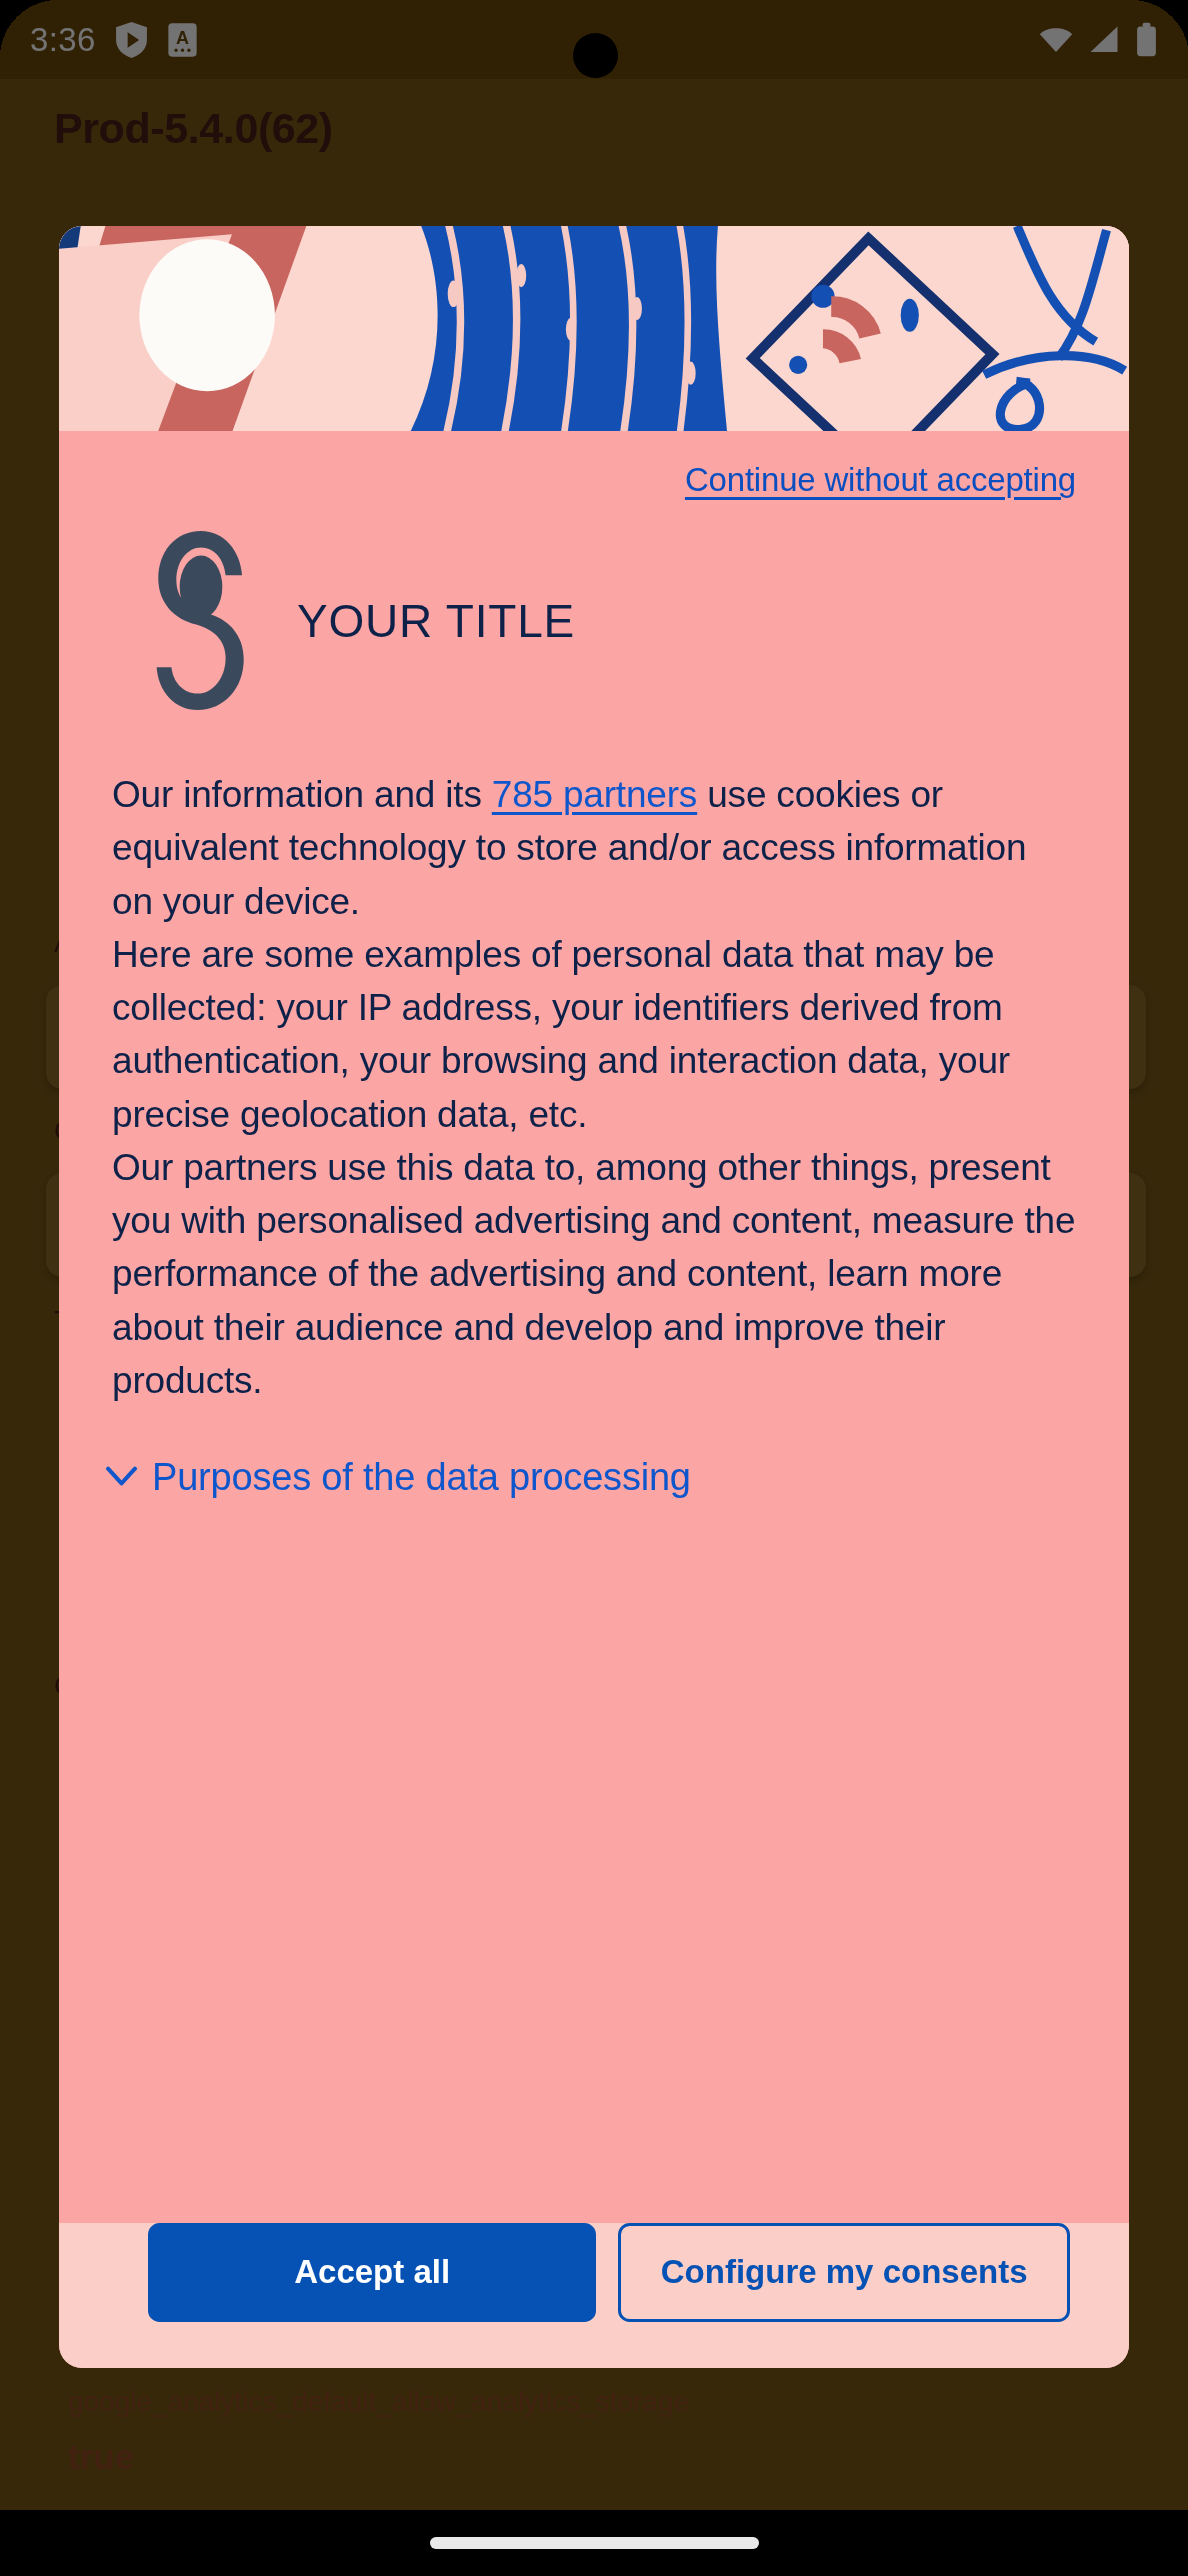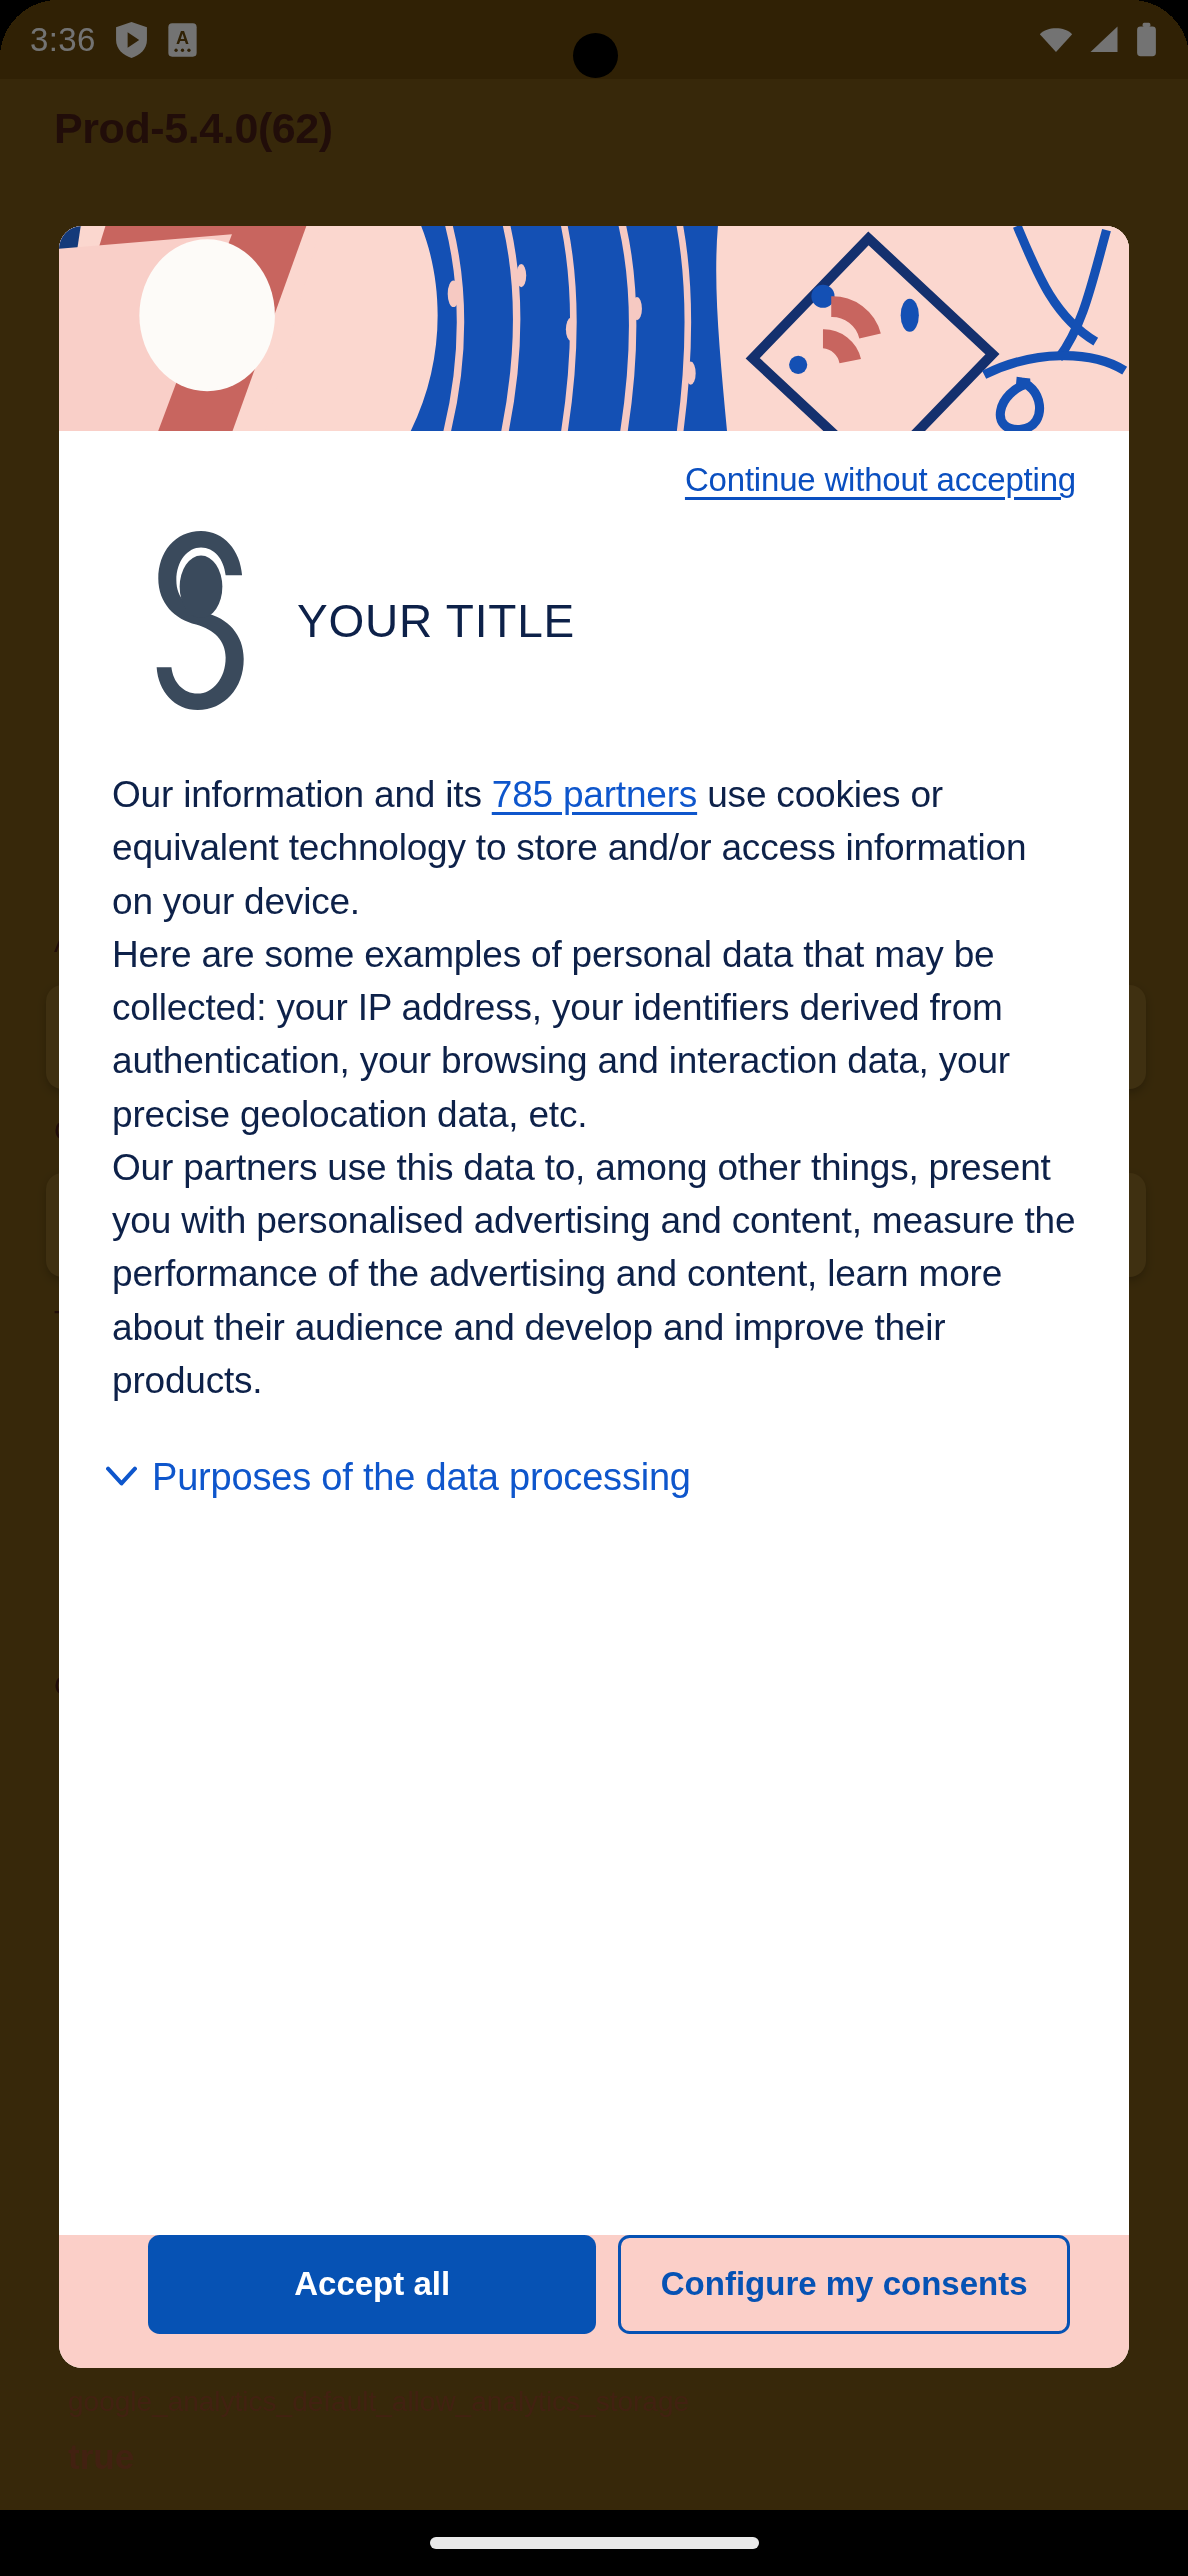--- a/index.html
+++ b/index.html
@@ -85,21 +85,21 @@
     width:1189px; height:2510px;
     background:rgba(0,0,0,0.55);
     z-index:10;
   }
 
   
   .cmp{
     position:absolute;
     left:59px; top:226px;
     width:1070px; height:2142px;
-    background:#ffffff;
+    background:#fca5a5;
     border-radius:23px;
     overflow:hidden;
     z-index:20;
     display:flex; flex-direction:column;
   }
 
   .cmp-hero{
     position:relative;
     width:100%; height:205px;
     flex:0 0 205px;
@@ -171,21 +171,21 @@
   .acc-title{
     font-size:38px;
     color:#0e56cc;
     line-height:1.28;
     letter-spacing:-0.2px;
   }
 
   .cmp-actions{
     flex:0 0 auto;
     display:flex; align-items:center; gap:22px;
-    padding:0 59px 34px 89px;
+    padding:0 59px 46px 89px;
     background:#fbcfc8;
   }
   .btn{
     border:none; cursor:pointer;
     font-family:"Liberation Sans", sans-serif;
     font-size:33px; font-weight:700;
     border-radius:11.6px;
     display:flex; align-items:center; justify-content:center;
     text-align:center;
     line-height:1.18;

